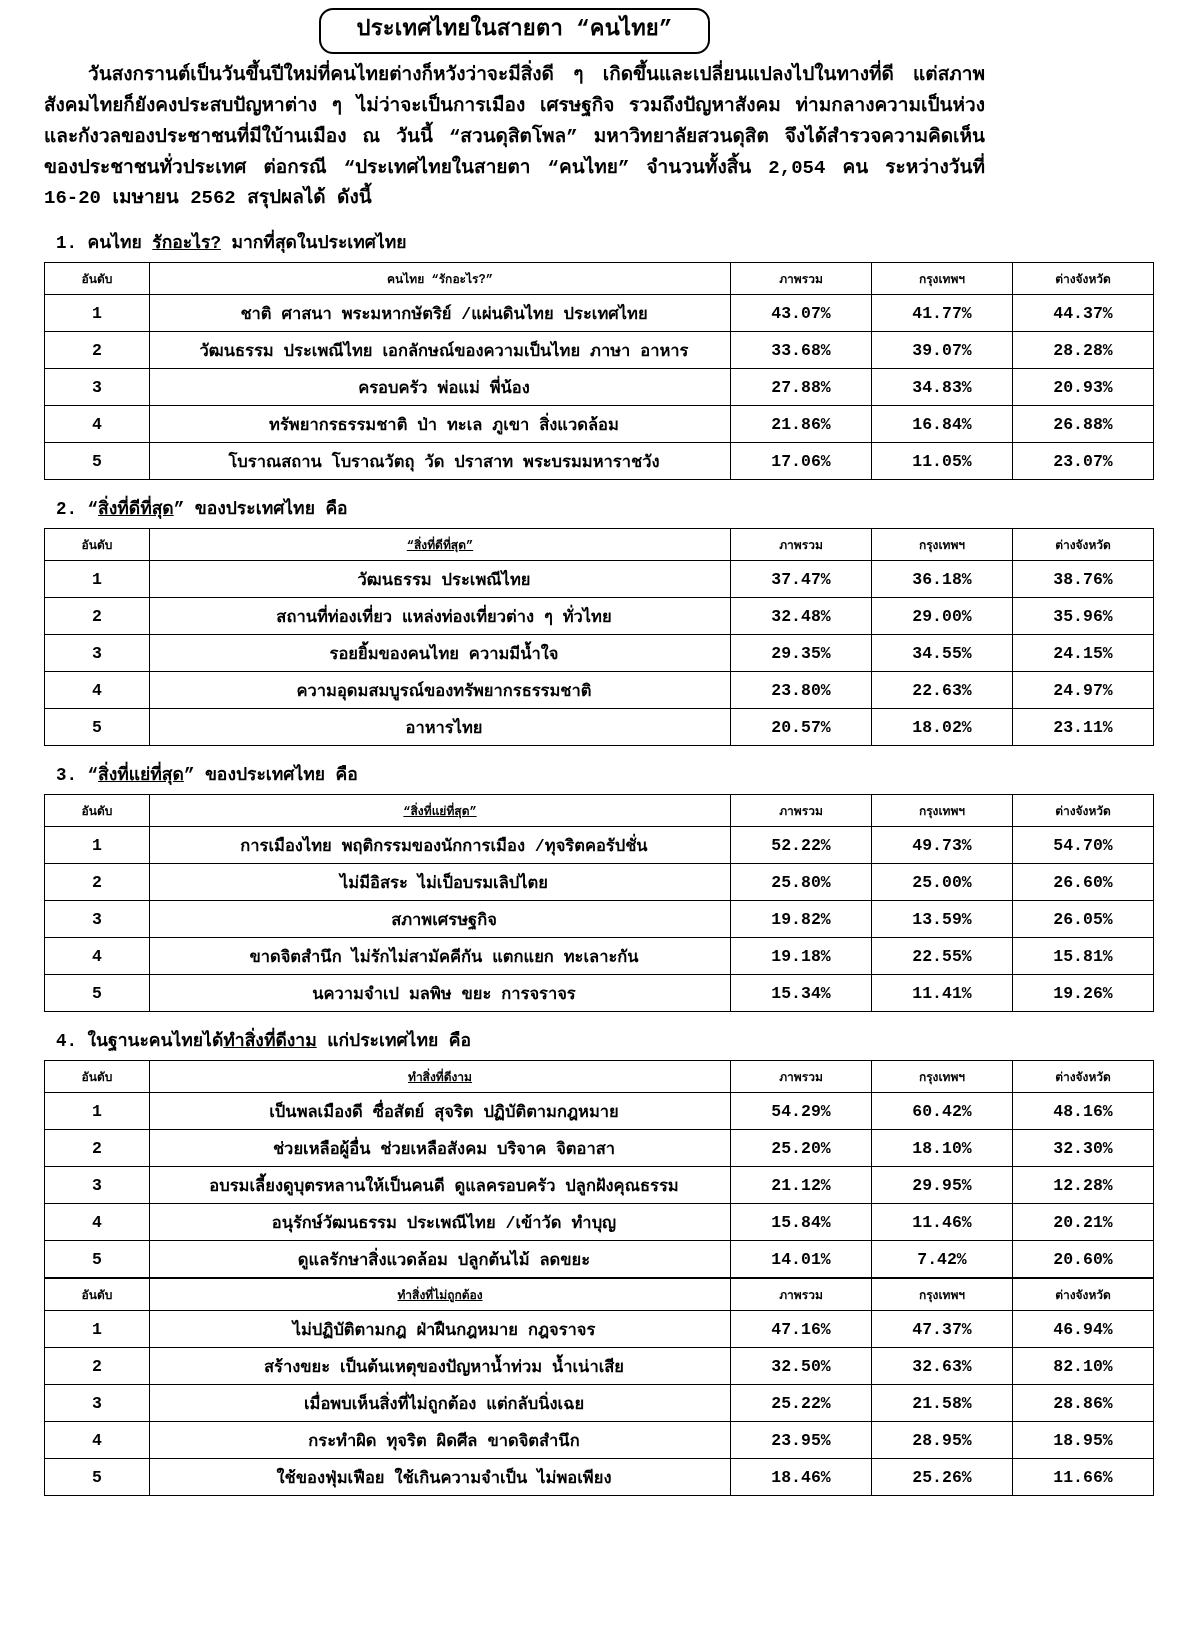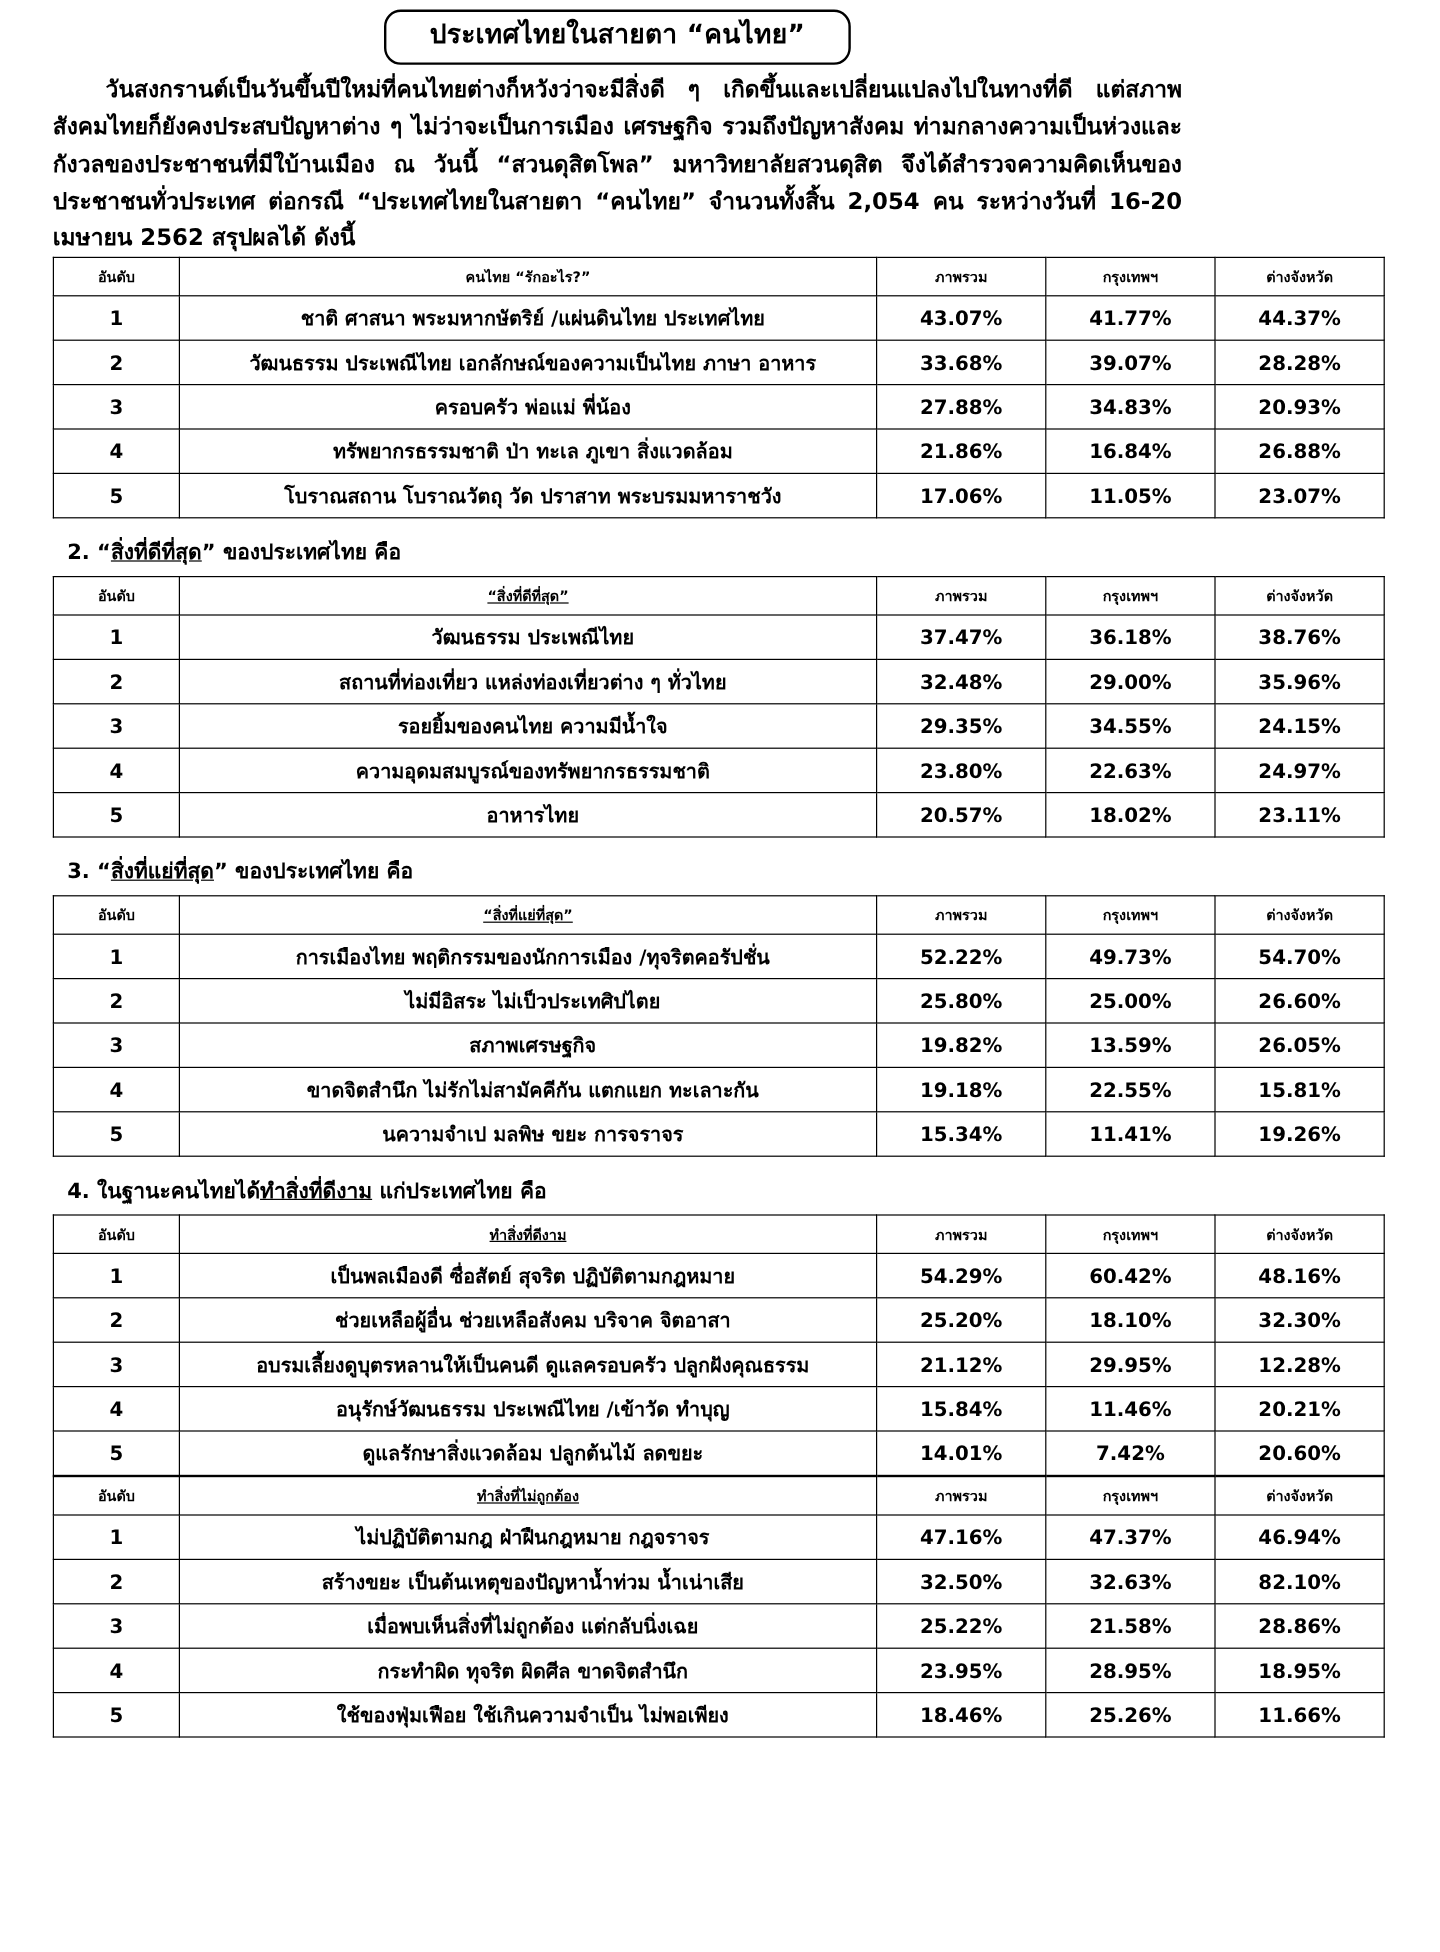--- a/index.html
+++ b/index.html
@@ -12,20 +12,21 @@
     height: 1627px;
     font-family: "DejaVu Sans", "Liberation Sans", sans-serif;
     color: #000000;
     position: relative;
     overflow: hidden;
   }
   .page {
     width: 1029px;
     padding: 0;
     box-sizing: border-box;
+    font-family: Liberation Mono, monospace;
   }
   .title-wrap {
     display: flex;
     justify-content: center;
     margin-top: 8px;
     margin-bottom: 6px;
   }
   .title-box {
     border: 2px solid #000;
     border-radius: 14px;
@@ -89,20 +90,21 @@
 
 <div class="page">
 
   <div class="title-wrap">
     <div class="title-box">ประเทศไทยในสายตา “คนไทย”</div>
   </div>
 
   <p class="intro">วันสงกรานต์เป็นวันขึ้นปีใหม่ที่คนไทยต่างก็หวังว่าจะมีสิ่งดี ๆ เกิดขึ้นและเปลี่ยนแปลงไปในทางที่ดี แต่สภาพสังคมไทยก็ยังคงประสบปัญหาต่าง ๆ ไม่ว่าจะเป็นการเมือง เศรษฐกิจ รวมถึงปัญหาสังคม ท่ามกลางความเป็นห่วงและกังวลของประชาชนที่มีใบ้านเมือง ณ วันนี้ “สวนดุสิตโพล” มหาวิทยาลัยสวนดุสิต จึงได้สำรวจความคิดเห็นของประชาชนทั่วประเทศ ต่อกรณี “ประเทศไทยในสายตา “คนไทย” จำนวนทั้งสิ้น 2,054 คน ระหว่างวันที่ 16-20 เมษายน 2562 สรุปผลได้ ดังนี้</p>
 
   <div id="sections-root">
+      <div class="section-heading"><span>1. คนไทย </span><span class="u">รักอะไร?</span><span> มากที่สุดในประเทศไทย</span></div>
       <table class="poll">
         <thead>
           <tr>
             <th class="c-rank">อันดับ</th>
             <th class="">คนไทย “รักอะไร?”</th>
             <th class="c-num">ภาพรวม</th>
             <th class="c-num">กรุงเทพฯ</th>
             <th class="c-num">ต่างจังหวัด</th>
           </tr>
         </thead>
@@ -207,21 +209,21 @@
         <tbody>
           <tr>
             <td class="rank">1</td>
             <td class="item">การเมืองไทย พฤติกรรมของนักการเมือง /ทุจริตคอรัปชั่น</td>
             <td class="num">52.22%</td>
             <td class="num">49.73%</td>
             <td class="num">54.70%</td>
           </tr>
           <tr>
             <td class="rank">2</td>
-            <td class="item">ไม่มีอิสระ ไม่เป็วประเทศิปไตย</td>
+            <td class="item">ไม่มีอิสระ ไม่เป็อบรมเลิปไตย</td>
             <td class="num">25.80%</td>
             <td class="num">25.00%</td>
             <td class="num">26.60%</td>
           </tr>
           <tr>
             <td class="rank">3</td>
             <td class="item">สภาพเศรษฐกิจ</td>
             <td class="num">19.82%</td>
             <td class="num">13.59%</td>
             <td class="num">26.05%</td>

